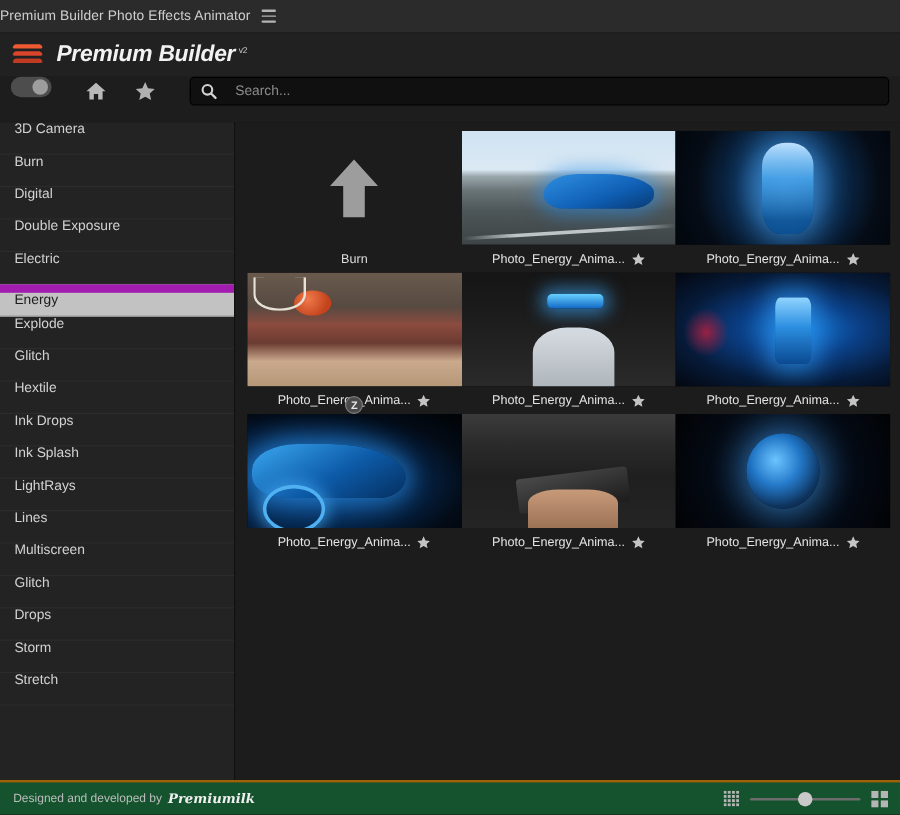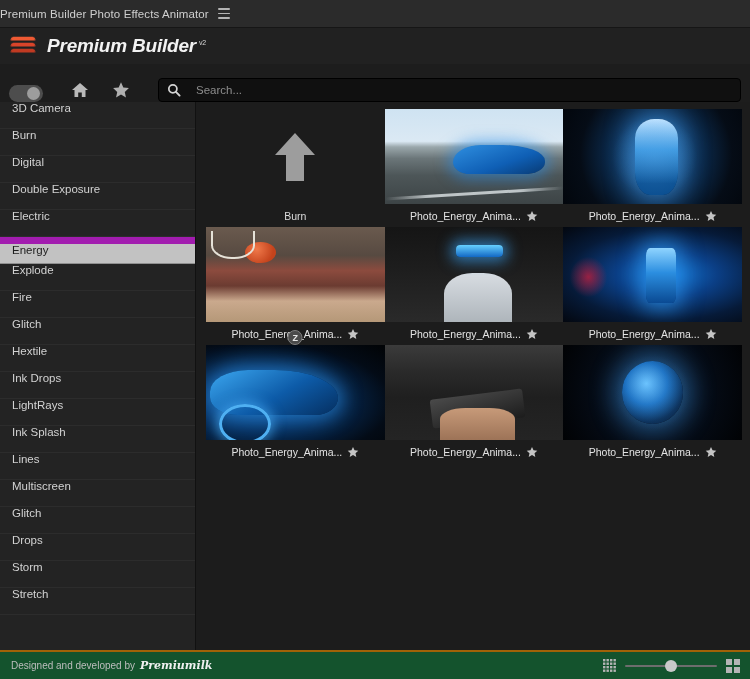--- a/index.html
+++ b/index.html
@@ -94,21 +94,21 @@
     font-style: normal;
     font-weight: normal;
   }
 
   
   .toolbar {
     height: 38px;
     flex: 0 0 38px;
     background: #1d1d1d;
     display: flex;
-    align-items: flex-end;
+    align-items: flex-start;
     padding: 0 9px 0 9px;
     gap: 11px;
   }
   .toggle {
     width: 34px;
     height: 17px;
     border-radius: 9px;
     background: #4d4d4d;
     position: relative;
     flex: 0 0 34px;
@@ -512,36 +512,33 @@
       <div class="side-item">
           <span>Electric</span>
         </div>
       <div class="side-item selected">
           <span>Energy</span>
         </div>
       <div class="side-item">
           <span>Explode</span>
         </div>
       <div class="side-item">
-          <span>Fire</span>
-        </div>
-      <div class="side-item">
           <span>Glitch</span>
         </div>
       <div class="side-item">
           <span>Hextile</span>
         </div>
       <div class="side-item">
           <span>Ink Drops</span>
         </div>
       <div class="side-item">
+          <span>Ink Splash</span>
+        </div>
+      <div class="side-item">
           <span>LightRays</span>
-        </div>
-      <div class="side-item">
-          <span>Ink Splash</span>
         </div>
       <div class="side-item">
           <span>Lines</span>
         </div>
       <div class="side-item">
           <span>Multiscreen</span>
         </div>
       <div class="side-item">
           <span>Glitch</span>
         </div>

